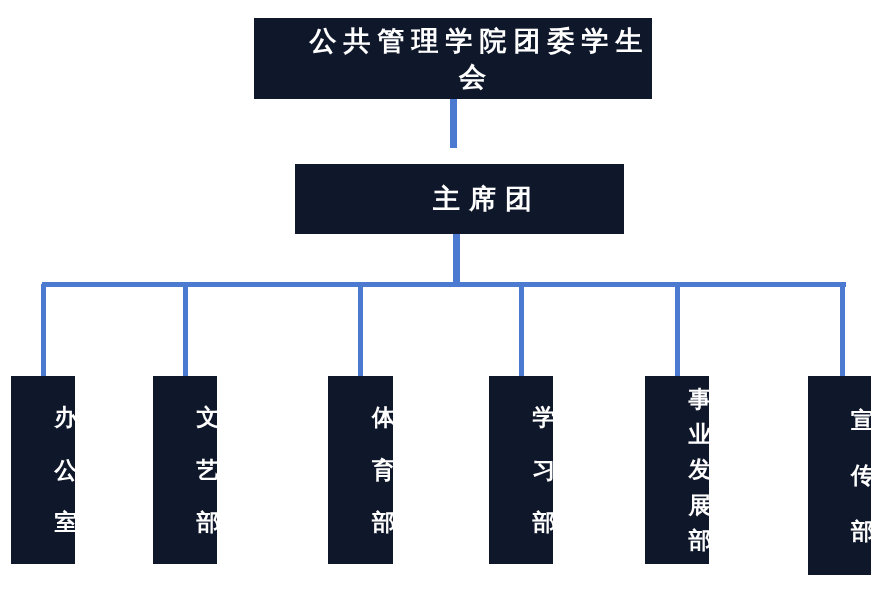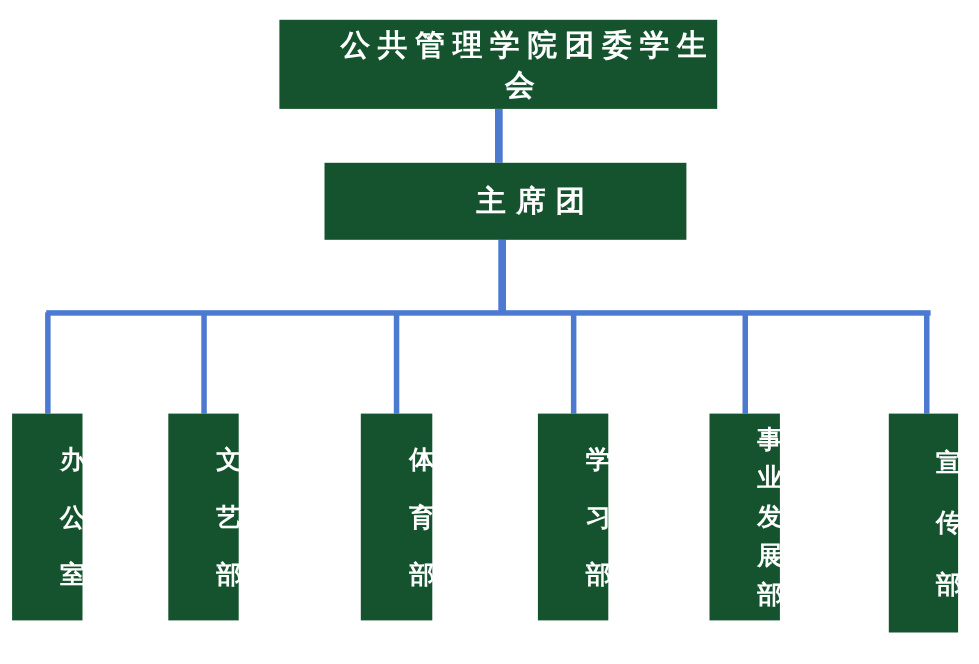--- a/index.html
+++ b/index.html
@@ -10,39 +10,39 @@
   }
   .canvas {
     position: relative;
     width: 890px;
     height: 604px;
     background: #ffffff;
     overflow: hidden;
   }
   .node {
     position: absolute;
-    background: #14532d;
+    background: #0f172a;
     color: #ffffff;
     display: flex;
     align-items: center;
     justify-content: center;
     font-weight: bold;
     text-align: center;
     box-sizing: border-box;
     padding-left: 46px;
   }
   .node-root {
     left: 254px; top: 18px;
     width: 398px; height: 81px;
     font-size: 27px;
     letter-spacing: 7px;
     text-indent: 7px;
   }
   .node-presidium {
-    left: 295px; top: 148px;
+    left: 295px; top: 164px;
     width: 329px; height: 70px;
     font-size: 27px;
     letter-spacing: 9px;
     text-indent: 9px;
   }
   .dept {
     top: 376px;
     width: 64px;
     height: 188px;
   }

